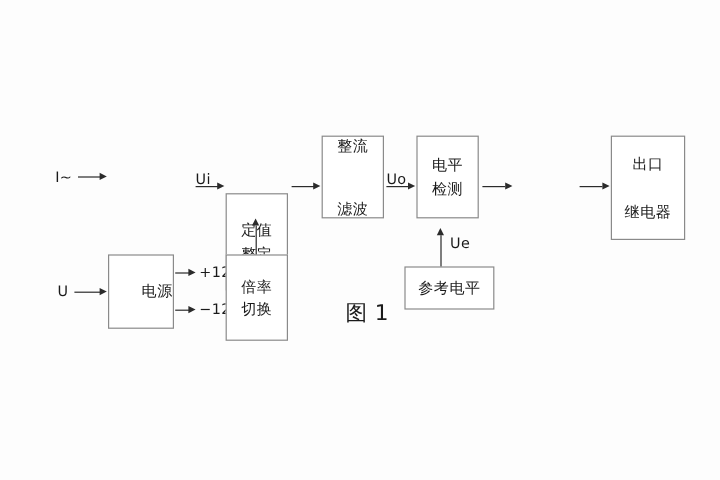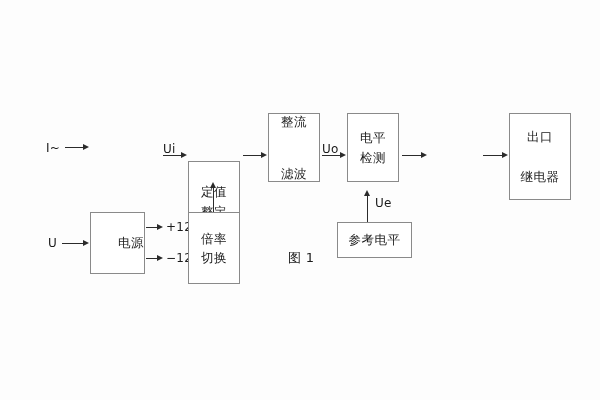--- a/index.html
+++ b/index.html
@@ -38,21 +38,21 @@
   }
   
   .lbl {
     position: absolute;
     color: #1a1a1a;
     font-size: 12px;
     white-space: nowrap;
     letter-spacing: 0.3px;
   }
   .lbl-cjk {
-    font-size: 13px;
+    font-size: 18px;
   }
   
   .hline {
     position: absolute;
     height: 0;
     border-top: 1.2px solid #2b2b2b;
   }
   .vline {
     position: absolute;
     width: 0;

